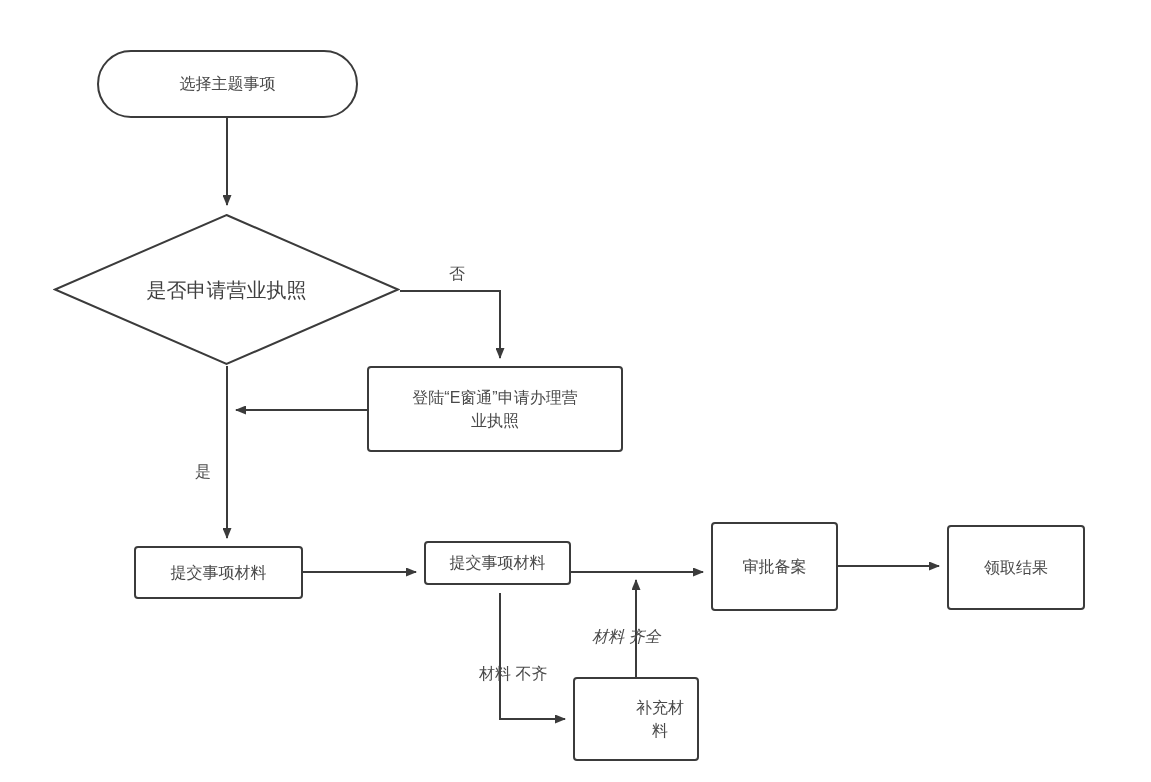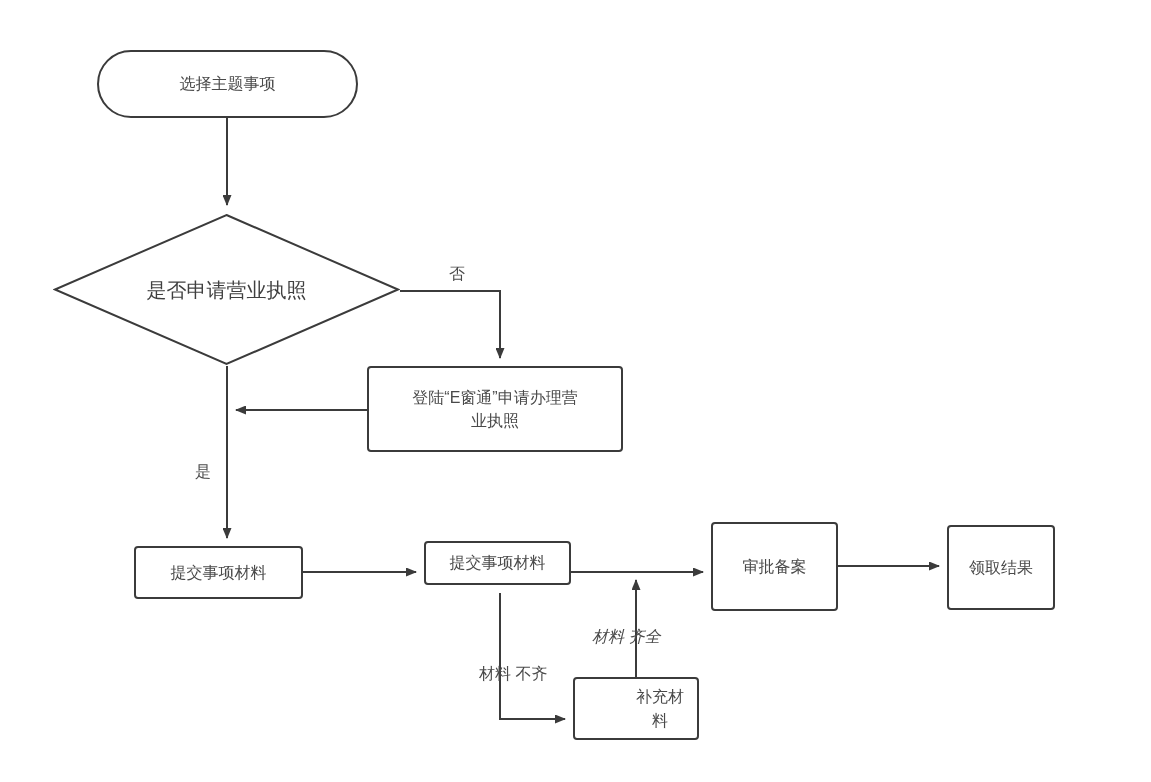--- a/index.html
+++ b/index.html
@@ -131,25 +131,25 @@
   </div>
 
   <div class="node process" style="left:424px; top:541px; width:147px; height:44px;">
     <span class="node-label">提交事项材料</span>
   </div>
 
   <div class="node process" style="left:711px; top:522px; width:127px; height:89px;">
     <span class="node-label">审批备案</span>
   </div>
 
-  <div class="node process" style="left:947px; top:525px; width:108px; height:85px;">
+  <div class="node process" style="left:947px; top:525px; width:138px; height:85px;">
     <span class="node-label">领取结果</span>
   </div>
 
-  <div class="node process" style="left:573px; top:677px; width:126px; height:63px;padding-left:48px;">
+  <div class="node process" style="left:573px; top:677px; width:126px; height:84px;padding-left:48px;">
     <span class="node-label">补充材料</span>
   </div>
 
   <span class="edge-label" style="left:449px; top:264px;">否</span>
 
   <span class="edge-label" style="left:195px; top:462px;">是</span>
 
   <span class="edge-label" style="left:447px; top:664px;margin-left:32px;">材料 不齐</span>
 
   <span class="edge-label" style="left:592px; top:627px;font-style:italic;">材料 齐全</span>

